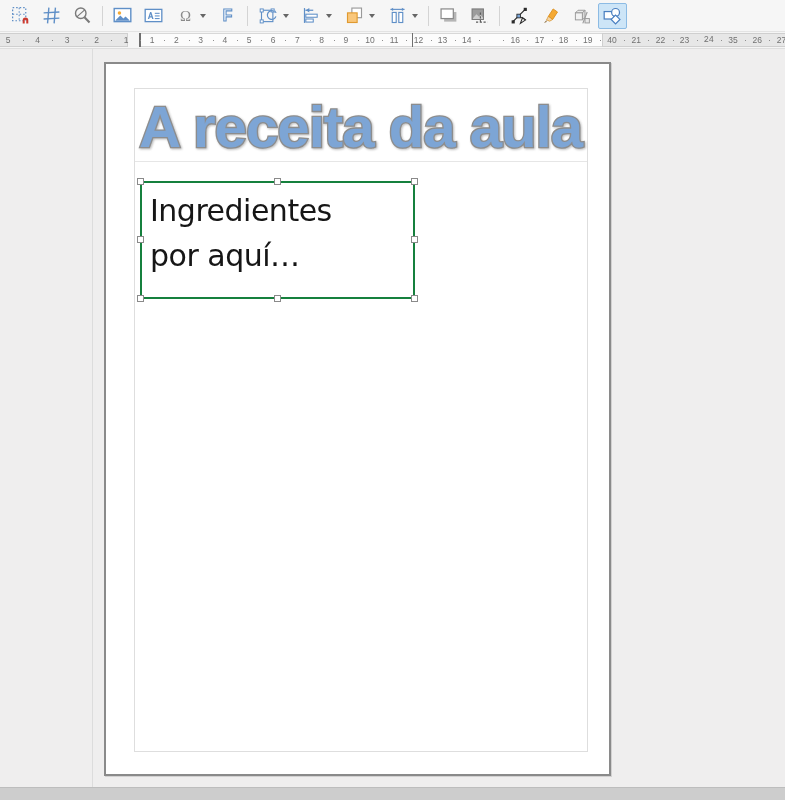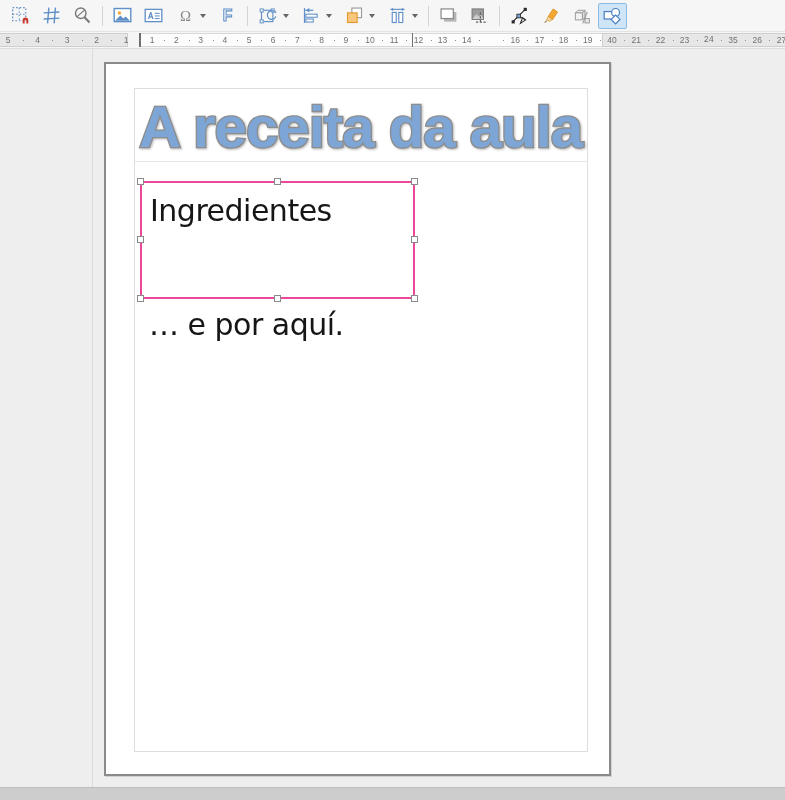--- a/index.html
+++ b/index.html
@@ -43,21 +43,21 @@
   #title-frame-bottom { position:absolute; left:135px; top:161px; width:452px; height:1px; background:#e6e6e6; }
 
   
   #title-svg { position:absolute; left:137px; top:90px; }
   #title-svg text { font-family:"Liberation Sans", sans-serif; font-weight:bold; font-size:57px;
                     fill:#7da5d5; stroke:#8d8d8d; stroke-width:2.6px; paint-order:stroke;
                     letter-spacing:-1px; }
 
   
   #textbox { position:absolute; left:140px; top:181px; width:275px; height:118px;
-             border:2px solid #ec4899; background:#ffffff; }
+             border:2px solid #15803d; background:#ffffff; }
   #textbox .tb-text { padding:5px 0 0 8px; font-family:"DejaVu Sans", sans-serif;
                       font-size:30px; line-height:45px; color:#161616; letter-spacing:-0.5px; }
   .handle { position:absolute; width:7px; height:7px; background:#ffffff; border:1px solid #8a8a8a; }
   .h-nw { left:-5px;  top:-5px; }   .h-n { left:50%; margin-left:-4px; top:-5px; }   .h-ne { right:-5px; top:-5px; }
   .h-w  { left:-5px;  top:50%; margin-top:-4px; }                                    .h-e  { right:-5px; top:50%; margin-top:-4px; }
   .h-sw { left:-5px;  bottom:-5px; } .h-s { left:50%; margin-left:-4px; bottom:-5px; } .h-se { right:-5px; bottom:-5px; }
 
   
   #caption { position:absolute; left:149px; top:307px; font-family:"DejaVu Sans", sans-serif;
              font-size:30px; color:#161616; letter-spacing:-0.5px; }
@@ -314,28 +314,28 @@
   <div id="text-boundary"></div>
   <div id="title-frame-bottom"></div>
 
   <svg id="title-svg" width="460" height="74" style="filter: drop-shadow(1.5px 1.5px 1px rgba(100,100,100,0.45));">
     <text x="2" y="57" textLength="443" lengthAdjust="spacingAndGlyphs">A receita da aula</text>
   </svg>
 
   <div id="textbox">
     <div class="tb-text">
       <div>Ingredientes</div>
+      <div>por aquí…</div>
     </div>
     <div class="handle h-nw"></div>
     <div class="handle h-n"></div>
     <div class="handle h-ne"></div>
     <div class="handle h-w"></div>
     <div class="handle h-e"></div>
     <div class="handle h-sw"></div>
     <div class="handle h-s"></div>
     <div class="handle h-se"></div>
   </div>
 
-  <div id="caption">… e por aquí.</div>
 
   <div id="bottom-strip"></div>
 
 </div>
 
 </body></html>

